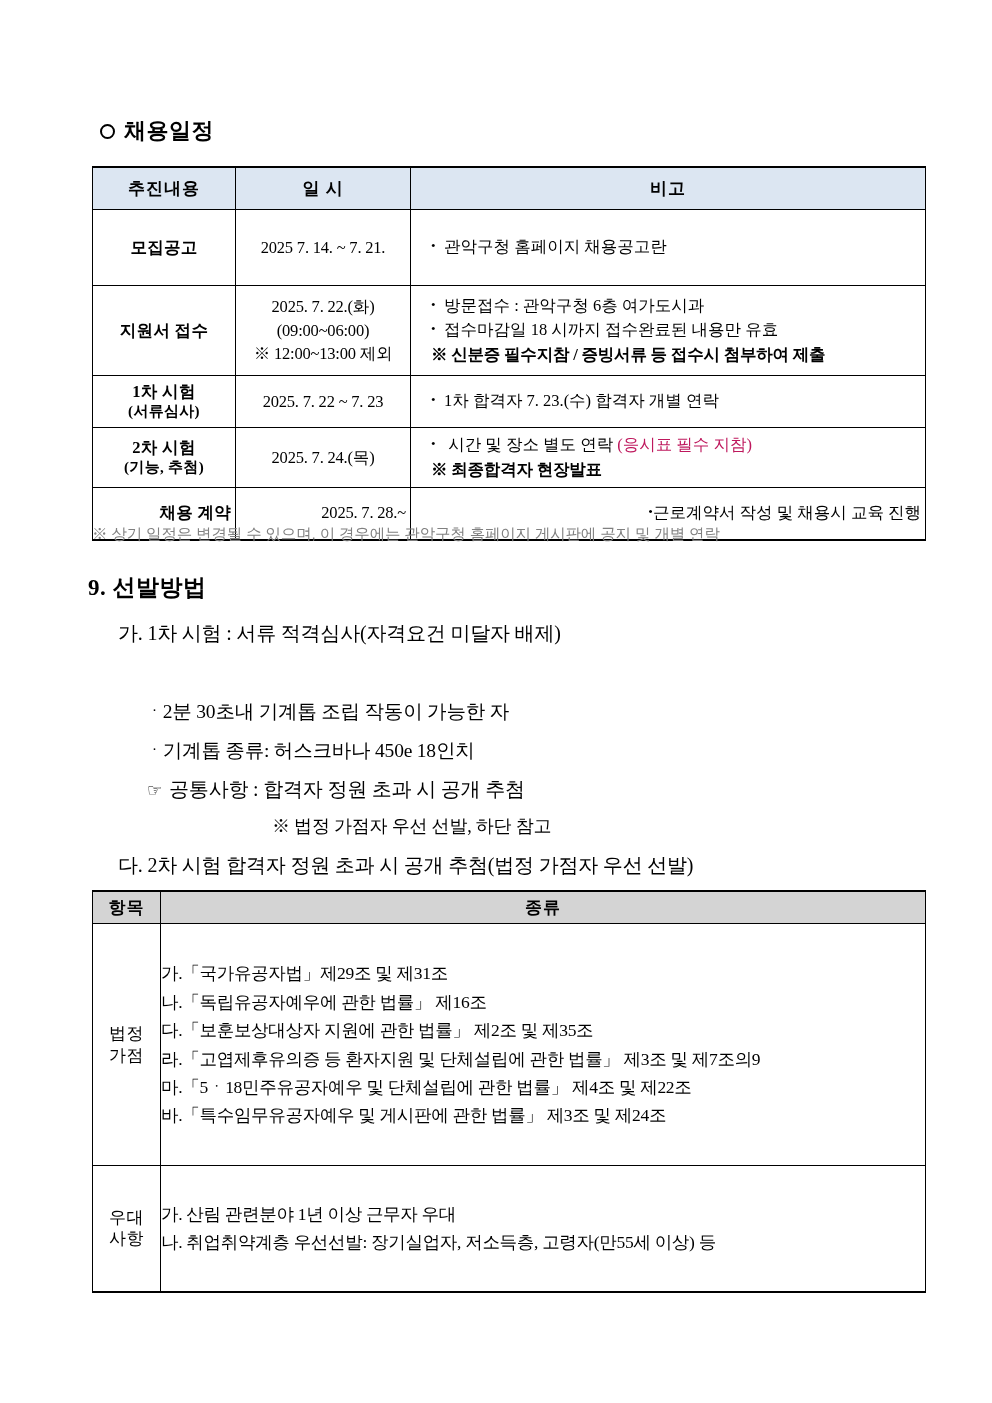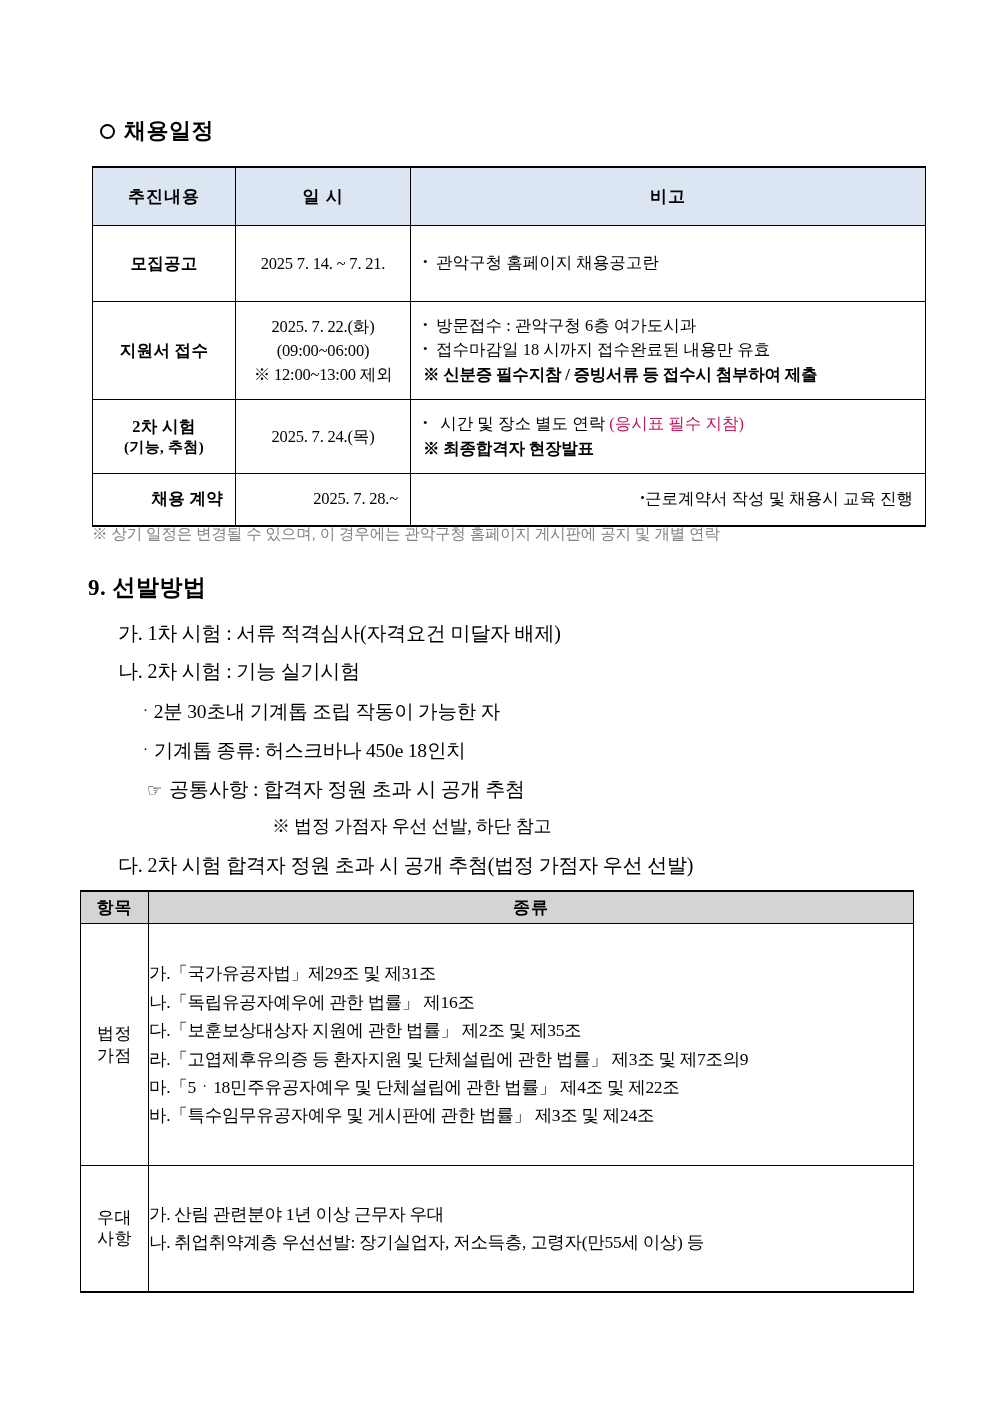--- a/index.html
+++ b/index.html
@@ -49,21 +49,21 @@
   table.sched {
     position: absolute;
     left: 92px;
     top: 166px;
     width: 833px;
     border-collapse: collapse;
     table-layout: fixed;
   }
   table.sched td, table.sched th {
     border: 1px solid #000;
-    padding: 12px;
+    padding: 4px;
     vertical-align: middle;
   }
   table.sched thead th {
     background: #dce6f2;
     border-top: 2.5px solid #000;
     border-bottom: 1.2px solid #000;
     height: 33px;
     font-size: 17px;
     font-weight: bold;
     text-align: center;
@@ -84,21 +84,21 @@
     letter-spacing: -0.2px;
     font-size: 15.5px;
   }
   td.c-note {
     text-align: left;
     padding: 5px 0 5px 14px;
     line-height: 1.48;
   }
   .sched tbody tr:last-child td { border-bottom: 2.5px solid #000; text-align: right; }
 
-  .noteline { white-space: nowrap; display: block; }
+  .noteline { white-space: nowrap; display: block; margin-left: 16px; }
   .bull { display: inline-block; width: 13px; }
   .bull::before {
     content: "\2022";
     font-size: 13px;
     position: relative;
     top: -2px;
   }
   .emph {
     font-weight: bold;
     letter-spacing: -0.2px;
@@ -133,21 +133,21 @@
   }
   .lvl1 {
     position: absolute;
     left: 118px;
     font-size: 20px;
     white-space: nowrap;
     letter-spacing: -0.2px;
   }
   .lvl2 {
     position: absolute;
-    left: 143px;
+    left: 152px;
     font-size: 19.5px;
     white-space: nowrap;
     letter-spacing: -0.2px;
   }
   .lvl2 .dot { margin-right: 6px; font-size: 15px; position: relative; top: -3px; }
   .hand {
     position: absolute;
     left: 147px;
     font-size: 20px;
     white-space: nowrap;
@@ -158,21 +158,21 @@
     position: absolute;
     left: 272px;
     font-size: 18px;
     white-space: nowrap;
     letter-spacing: -0.2px;
   }
 
   
   table.bonus {
     position: absolute;
-    left: 80px;
+    left: 92px;
     top: 890px;
     width: 833px;
     border-collapse: collapse;
     table-layout: fixed;
     border-radius: 9px;
   }
   table.bonus td, table.bonus th {
     border: 1px solid #000;
     padding: 0;
   }
@@ -251,20 +251,32 @@
           <span class="dateline">(09:00~06:00)</span>
           <span class="dateline">※ 12:00~13:00 제외</span>
         </td>
         <td class="c-note">
           <span class="noteline"><span class="bull"></span><span>방문접수 : 관악구청 6층 여가도시과</span></span>
           <span class="noteline"><span class="bull"></span><span>접수마감일 18 시까지 접수완료된 내용만 유효</span></span>
           <span class="noteline emph">※ 신분증 필수지참 / 증빙서류 등 접수시 첨부하여 제출</span>
         </td>
       </tr>
 
+      <tr style="height:52px">
+        <td class="c-item">
+          <span class="blabelline">1차 시험</span>
+          <span class="blabelline" style="font-size:15px">(서류심사)</span>
+        </td>
+        <td class="c-date">
+          <span class="dateline">2025. 7. 22 ~ 7. 23</span>
+        </td>
+        <td class="c-note">
+          <span class="noteline"><span class="bull"></span><span>1차 합격자 7. 23.(수) 합격자 개별 연락</span></span>
+        </td>
+      </tr>
 
       <tr style="height:60px">
         <td class="c-item">
           <span class="blabelline">2차 시험</span>
           <span class="blabelline" style="font-size:15px">(기능, 추첨)</span>
         </td>
         <td class="c-date">
           <span class="dateline">2025. 7. 24.(목)</span>
         </td>
         <td class="c-note">
@@ -285,21 +297,20 @@
         </td>
       </tr>
     </tbody>
   </table>
 
   <div class="footnote">※ 상기 일정은 변경될 수 있으며, 이 경우에는 관악구청 홈페이지 게시판에 공지 및 개별 연락</div>
 
   <div class="sec-title">9. 선발방법</div>
 
   <div class="lvl1" style="top:620px">가. 1차 시험 : 서류 적격심사(자격요건 미달자 배제)</div>
-  <div class="lvl1" style="top:658px">나. 2차 시험 : 기능 실기시험</div>
 
   <div class="lvl2" style="top:698px">
     <span class="dot">·</span><span>2분 30초내 기계톱 조립 작동이 가능한 자</span>
   </div>
   <div class="lvl2" style="top:737px">
     <span class="dot">·</span><span>기계톱 종류: 허스크바나 450e 18인치</span>
   </div>
 
   <div class="hand" style="top:776px">
     <span class="hglyph">☞</span><span>공통사항 : 합격자 정원 초과 시 공개 추첨</span>

